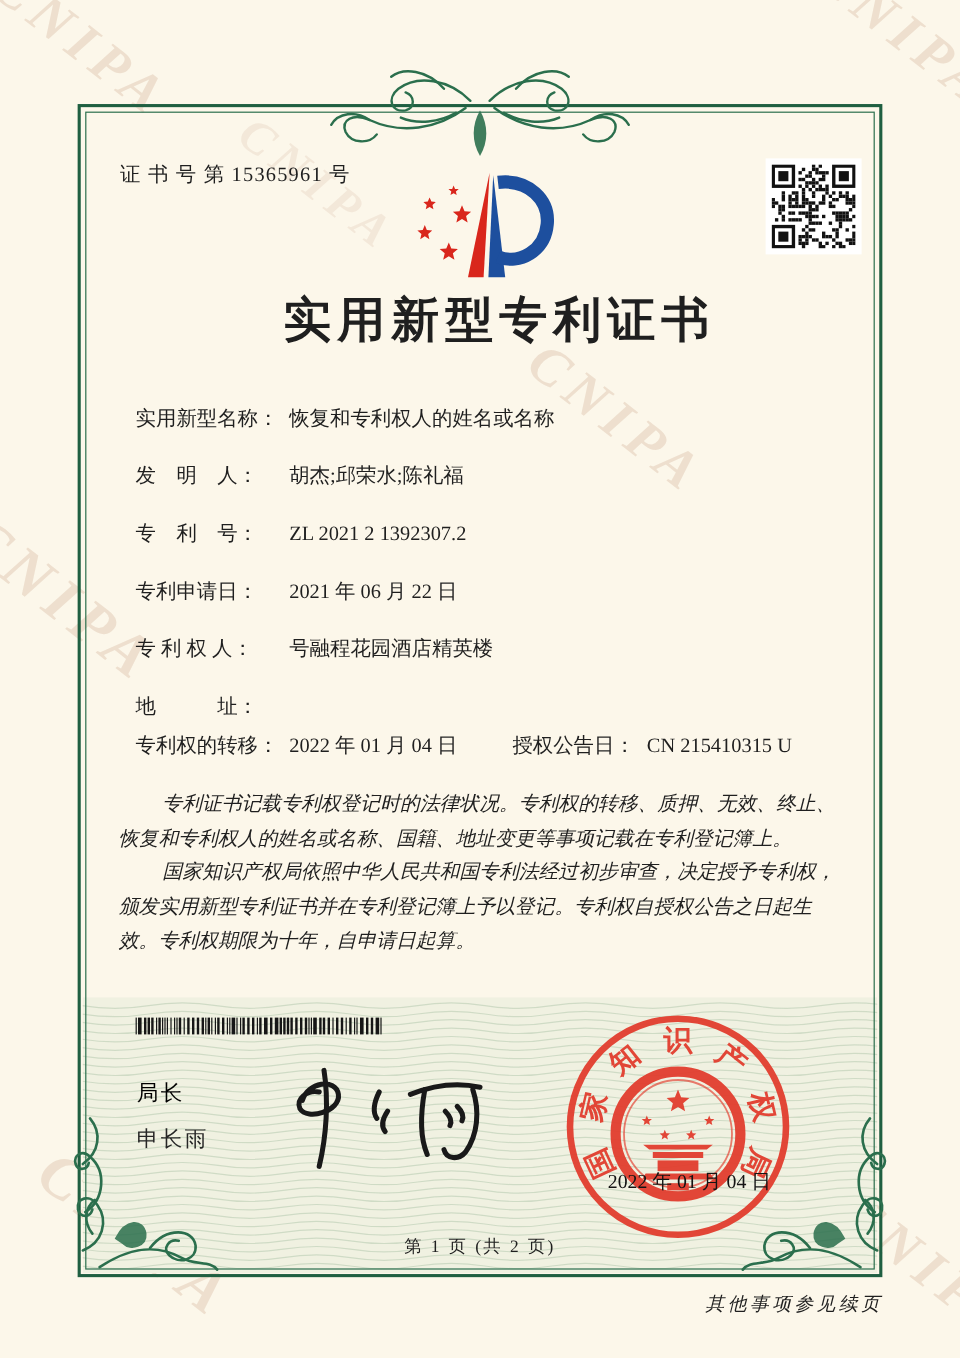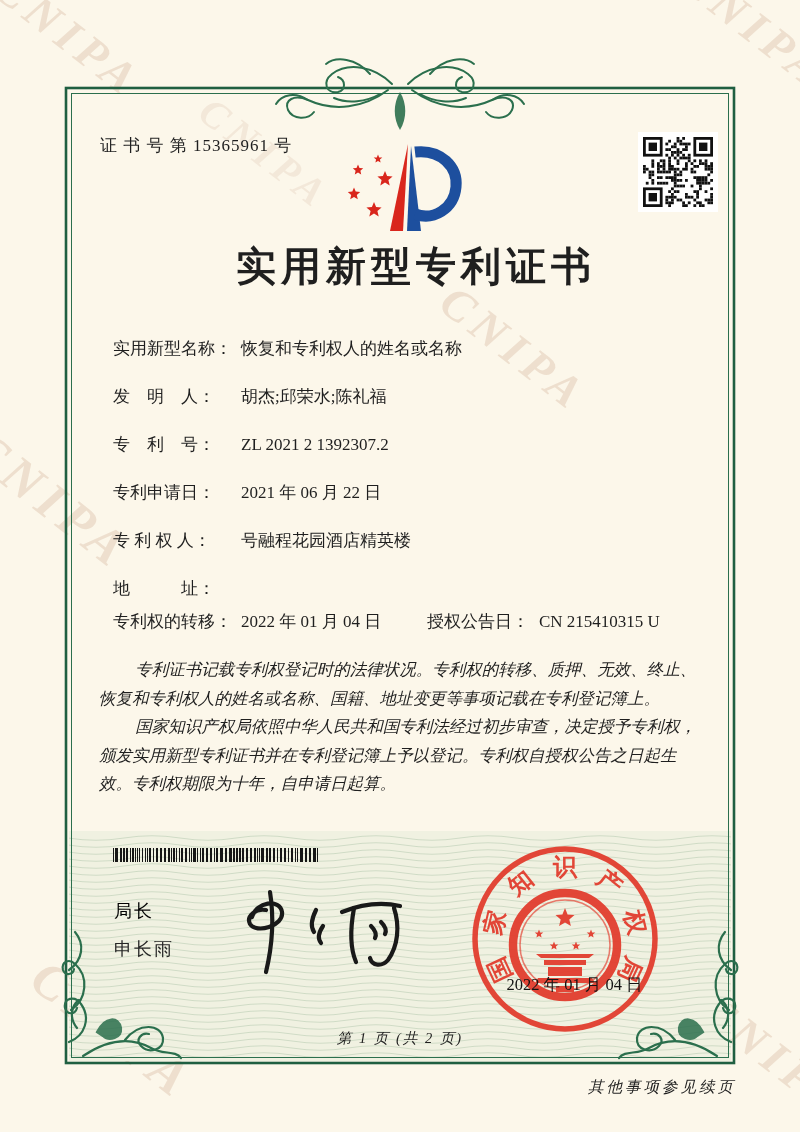--- a/index.html
+++ b/index.html
@@ -24,21 +24,21 @@
   .paras{left:99px;top:656px;width:600px;font-size:16.5px;line-height:28.5px;font-style:italic;}
   .paras p{margin:0;text-indent:2.2em;}
   
   .barcode{left:113px;top:848px;height:14px;display:flex;align-items:stretch;}
   .barcode .b{background:#161616;}
   
   .signer-title{left:114px;top:899px;font-size:18px;letter-spacing:2px;font-family:"Liberation Sans","DejaVu Sans",sans-serif;color:#000000;}
   .signer-name{left:114px;top:937px;font-size:18px;letter-spacing:2px;font-family:"Liberation Sans","DejaVu Sans",sans-serif;color:#262626;}
   .seal-date{left:497px;top:974px;width:155px;text-align:center;font-size:16.5px;color:#141414;z-index:6;}
   
-  .page-info{left:0;top:1029px;width:800px;text-align:center;font-size:14.5px;letter-spacing:2px;font-style:italic;}
+  .page-info{left:0;top:1029px;width:800px;text-align:center;font-size:14.5px;letter-spacing:2px;}
   .note{left:12px;top:1077px;width:724px;text-align:right;font-size:15.5px;letter-spacing:3px;font-style:italic;}
   .qrbox{left:638px;top:132px;width:80px;height:80px;background:#ffffff;z-index:3;}
   svg{display:block;}
 </style>
 </head>
 <body>
 
 <div class="page">
 
   <span class="wm" style="left:-18px;top:8px;">CNIPA</span>

